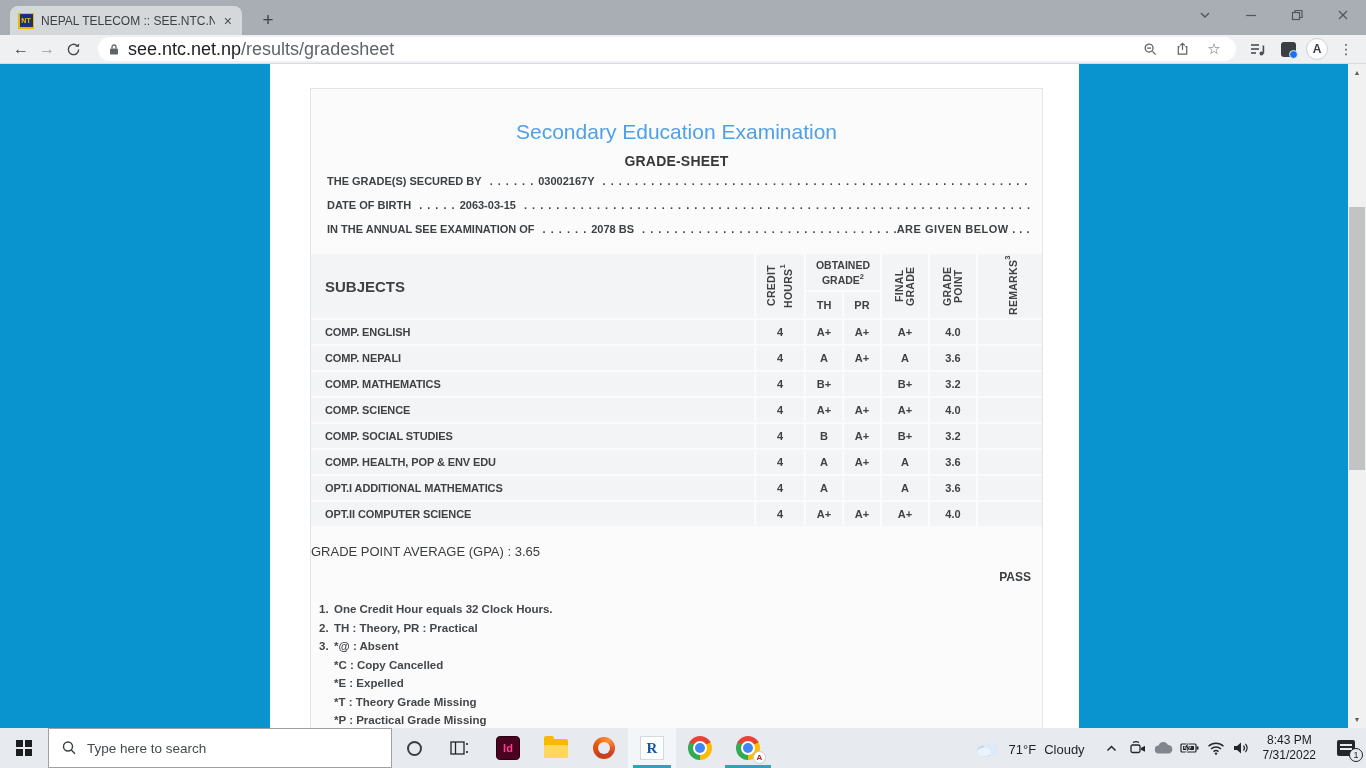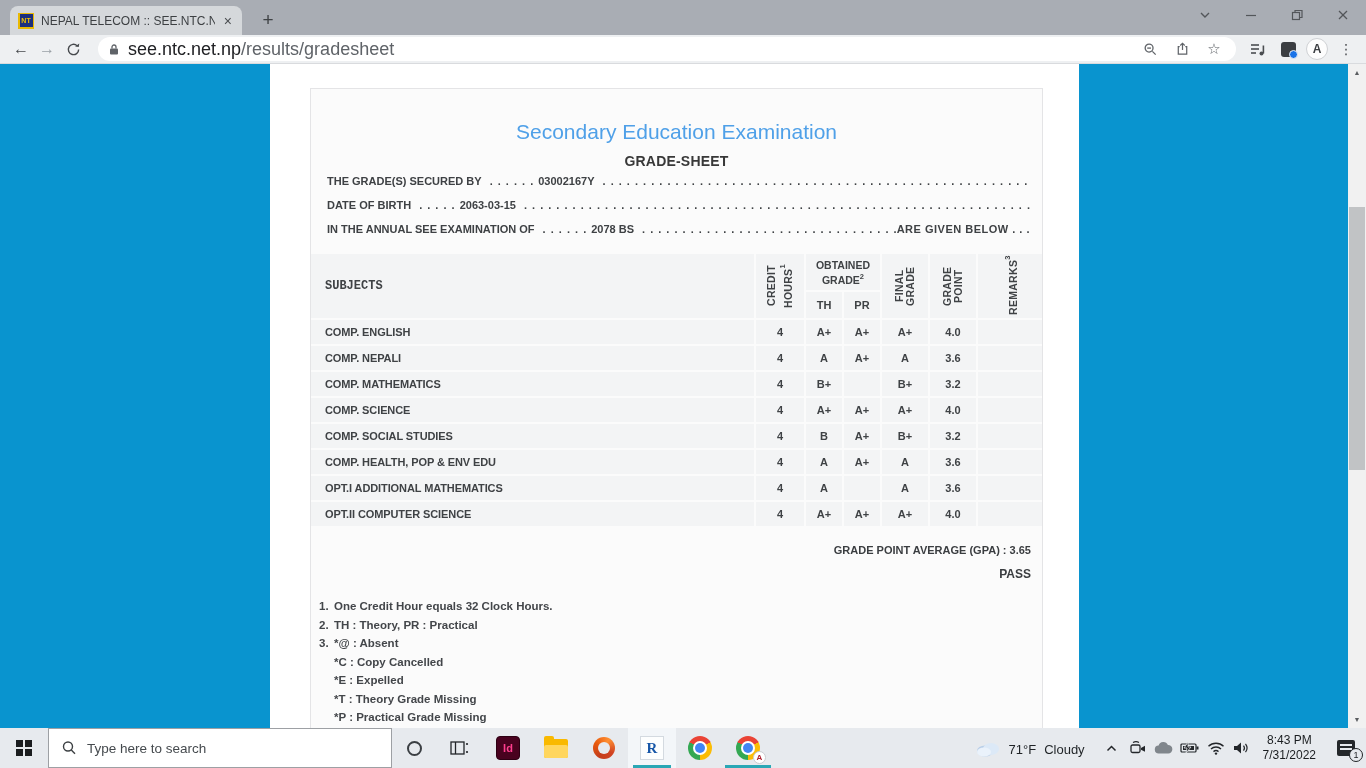--- a/index.html
+++ b/index.html
@@ -54,33 +54,33 @@
           padding:0 12px 0 16px; font-size:11px; font-weight:bold; color:#3e4144; }
   .stmt .seg { flex:0 0 auto; padding:0 4px 0 0; }
   .stmt .sep { padding:0 4px; letter-spacing:1px; }
   .stmt .fill { flex:1 1 auto; overflow:hidden; letter-spacing:1px; padding:0 4px; }
   .stmt .tail { flex:0 0 auto; letter-spacing:.5px; }
 
   .grid { display:grid; grid-template-columns:1fr 48px 36px 36px 46px 46px 64px; column-gap:2px; }
   .table-wrap { margin-top:13px; }
   .thead { grid-template-rows:36px 26px; row-gap:2px; }
   .cell { background:#f3f4f5; color:#3f4245; font-weight:bold; }
-  .h-subjects { grid-row:span 2; display:flex; align-items:center; padding-left:14px; font-size:12px;font-family:Liberation Mono, monospace; }
+  .h-subjects { grid-row:span 2; display:flex; align-items:center; padding-left:14px; font-size:15px; }
   .h-rot { grid-row:span 2; display:flex; align-items:center; justify-content:center; font-size:10.5px; line-height:11px; }
   .h-rot .rot { writing-mode:vertical-rl; transform:rotate(180deg); text-align:center; max-height:58px; letter-spacing:.3px; }
   .h-obtained { grid-column:span 2; display:flex; align-items:center; justify-content:flex-end; text-align:center; font-size:10.5px; line-height:12px; padding:0 10px; }
   .h-sub { display:flex; align-items:center; justify-content:center; font-size:11px; }
   sup { font-size:7.5px; }
 
   .trow { height:24px; margin-top:2px; }
   .trow .cell { display:flex; align-items:center; font-size:11px; }
   .c-subject { padding-left:14px; letter-spacing:-.1px; }
   .c-val { justify-content:center; }
 
-  .gpa-line { margin-top:18px; text-align:right; padding-right:11px; font-size:11px; font-weight:bold; color:#3a3d40; }
+  .gpa-line { margin-top:18px; padding-right:11px; font-size:13px; font-weight:normal; color:#3a3d40; }
   .pass-line { margin-top:11px; text-align:right; padding-right:11px; font-size:12px; font-weight:bold; color:#3a3d40; }
 
   .footnotes { margin-top:16px; padding-left:8px; }
   .fn { display:flex; font-size:11.5px; font-weight:bold; color:#43464a; line-height:18.5px; }
   .fn .mk { width:14px; flex:0 0 14px; text-align:left; }
   .fn .tx { padding-left:1px; }
 
   
   .scrollbar { position:absolute; right:0; top:0; width:18px; height:664px; background:#f1f1f1; }
   .sb-arrow { position:absolute; left:0; width:18px; height:17px; display:flex; align-items:center; justify-content:center; color:#5a5d60; font-size:7px; }

